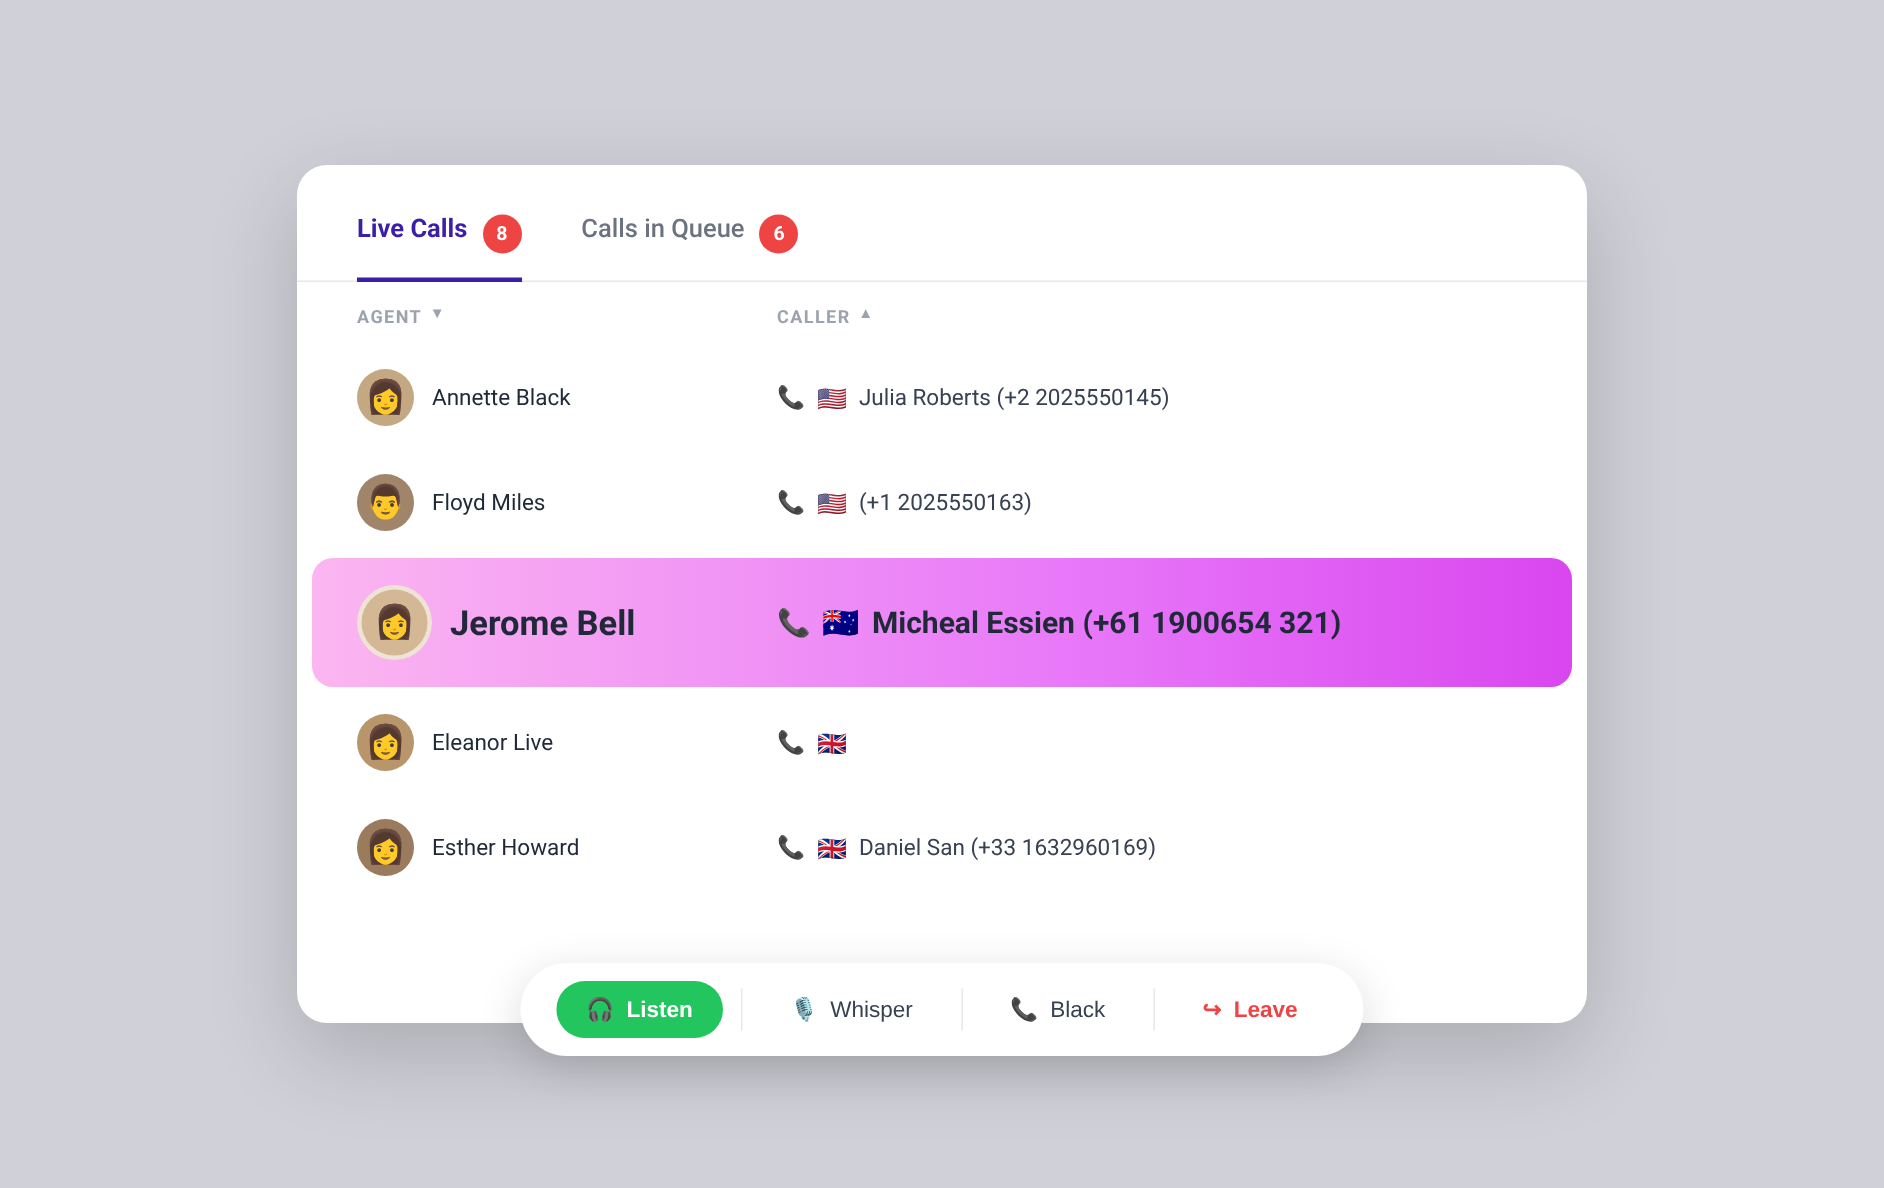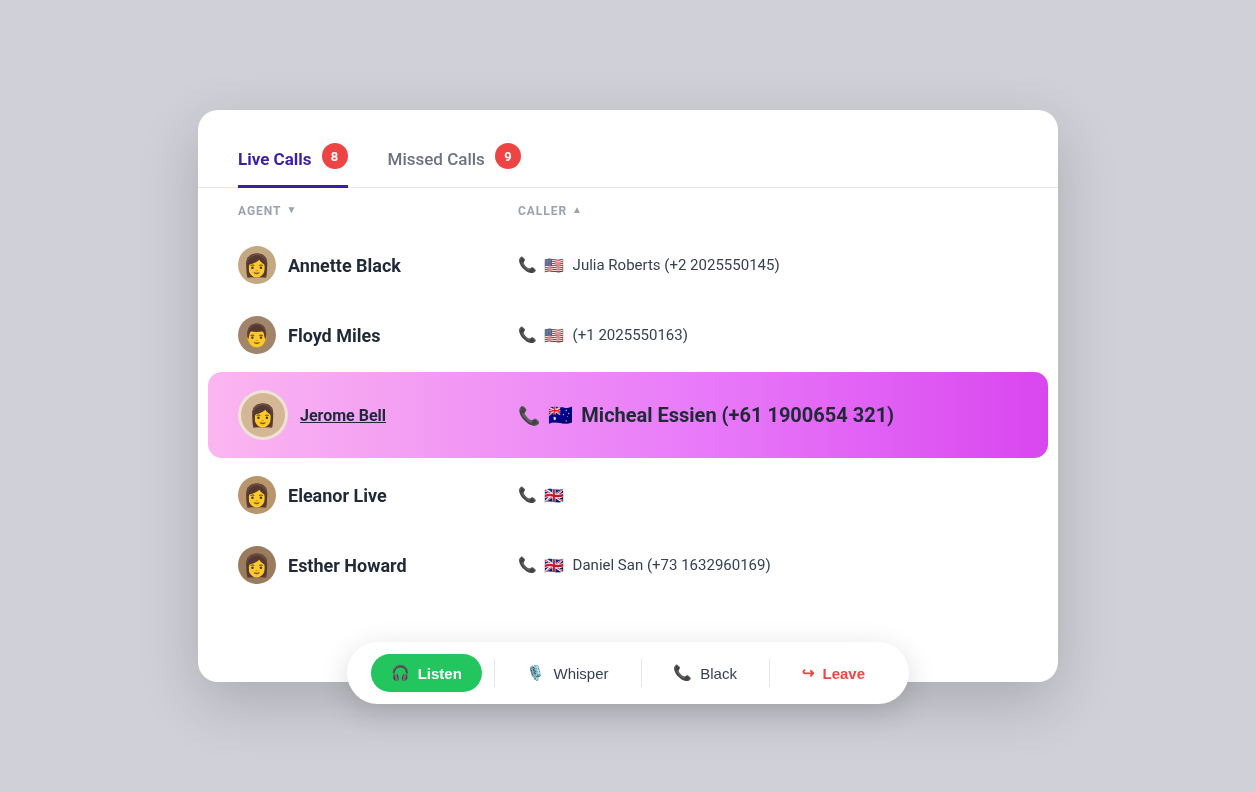--- a/index.html
+++ b/index.html
@@ -27,21 +27,21 @@
       display: flex;
       align-items: center;
       gap: 40px;
       padding: 0 40px;
       border-bottom: 1px solid #e8e8e8;
       margin-bottom: 0;
     }
 
     .tab {
       display: flex;
-      align-items: flex-end;
+      align-items: flex-start;
       gap: 10px;
       padding-bottom: 16px;
       cursor: pointer;
       font-size: 17px;
       font-weight: 500;
       color: #6b7280;
       border-bottom: 3px solid transparent;
       position: relative;
       top: 1px;
     }
@@ -143,30 +143,29 @@
       background: #e5e7eb;
       display: flex;
       align-items: center;
       justify-content: center;
       font-size: 16px;
       overflow: hidden;
       flex-shrink: 0;
     }
 
     .agent-name {
-      font-size: 18px;
-      font-weight: 700;
+      font-size: 15px;
+      font-weight: 400;
       color: #1f2937;
     }
 
     .row.selected .agent-name {
-      font-size: 16px;
+      font-size: 23px;
       font-weight: 700;
       color: #1f2937;
-      text-decoration: underline;
     }
 
     .caller-cell {
       flex: 1;
       display: flex;
       align-items: center;
       gap: 8px;
       font-size: 15px;
       color: #374151;
     }
@@ -265,22 +264,22 @@
 <body>
 
 <div class="card">
 
   <div class="tabs">
     <div class="tab active">
       <span>Live Calls</span>
       <span class="badge">8</span>
     </div>
     <div class="tab">
-      <span>Missed Calls</span>
-      <span class="badge">9</span>
+      <span>Calls in Queue</span>
+      <span class="badge">6</span>
     </div>
   </div>
 
   <div class="table-container">
 
     <div class="table-header">
       <div class="col-agent">
         <span>AGENT</span>
         <span class="sort-arrow">▼</span>
       </div>
@@ -338,21 +337,21 @@
     </div>
 
     <div class="row">
       <div class="agent-cell">
         <div class="avatar" style="background:#9a7b5e; font-size:22px;">👩</div>
         <span class="agent-name">Esther Howard</span>
       </div>
       <div class="caller-cell">
         <span class="phone-icon">📞</span>
         <span class="flag">🇬🇧</span>
-        <span>Daniel San (+73 1632960169)</span>
+        <span>Daniel San (+33 1632960169)</span>
       </div>
     </div>
 
   </div>
 
   <div class="action-bar">
     <button class="action-btn listen">
       <span>🎧</span>
       <span>Listen</span>
     </button>

